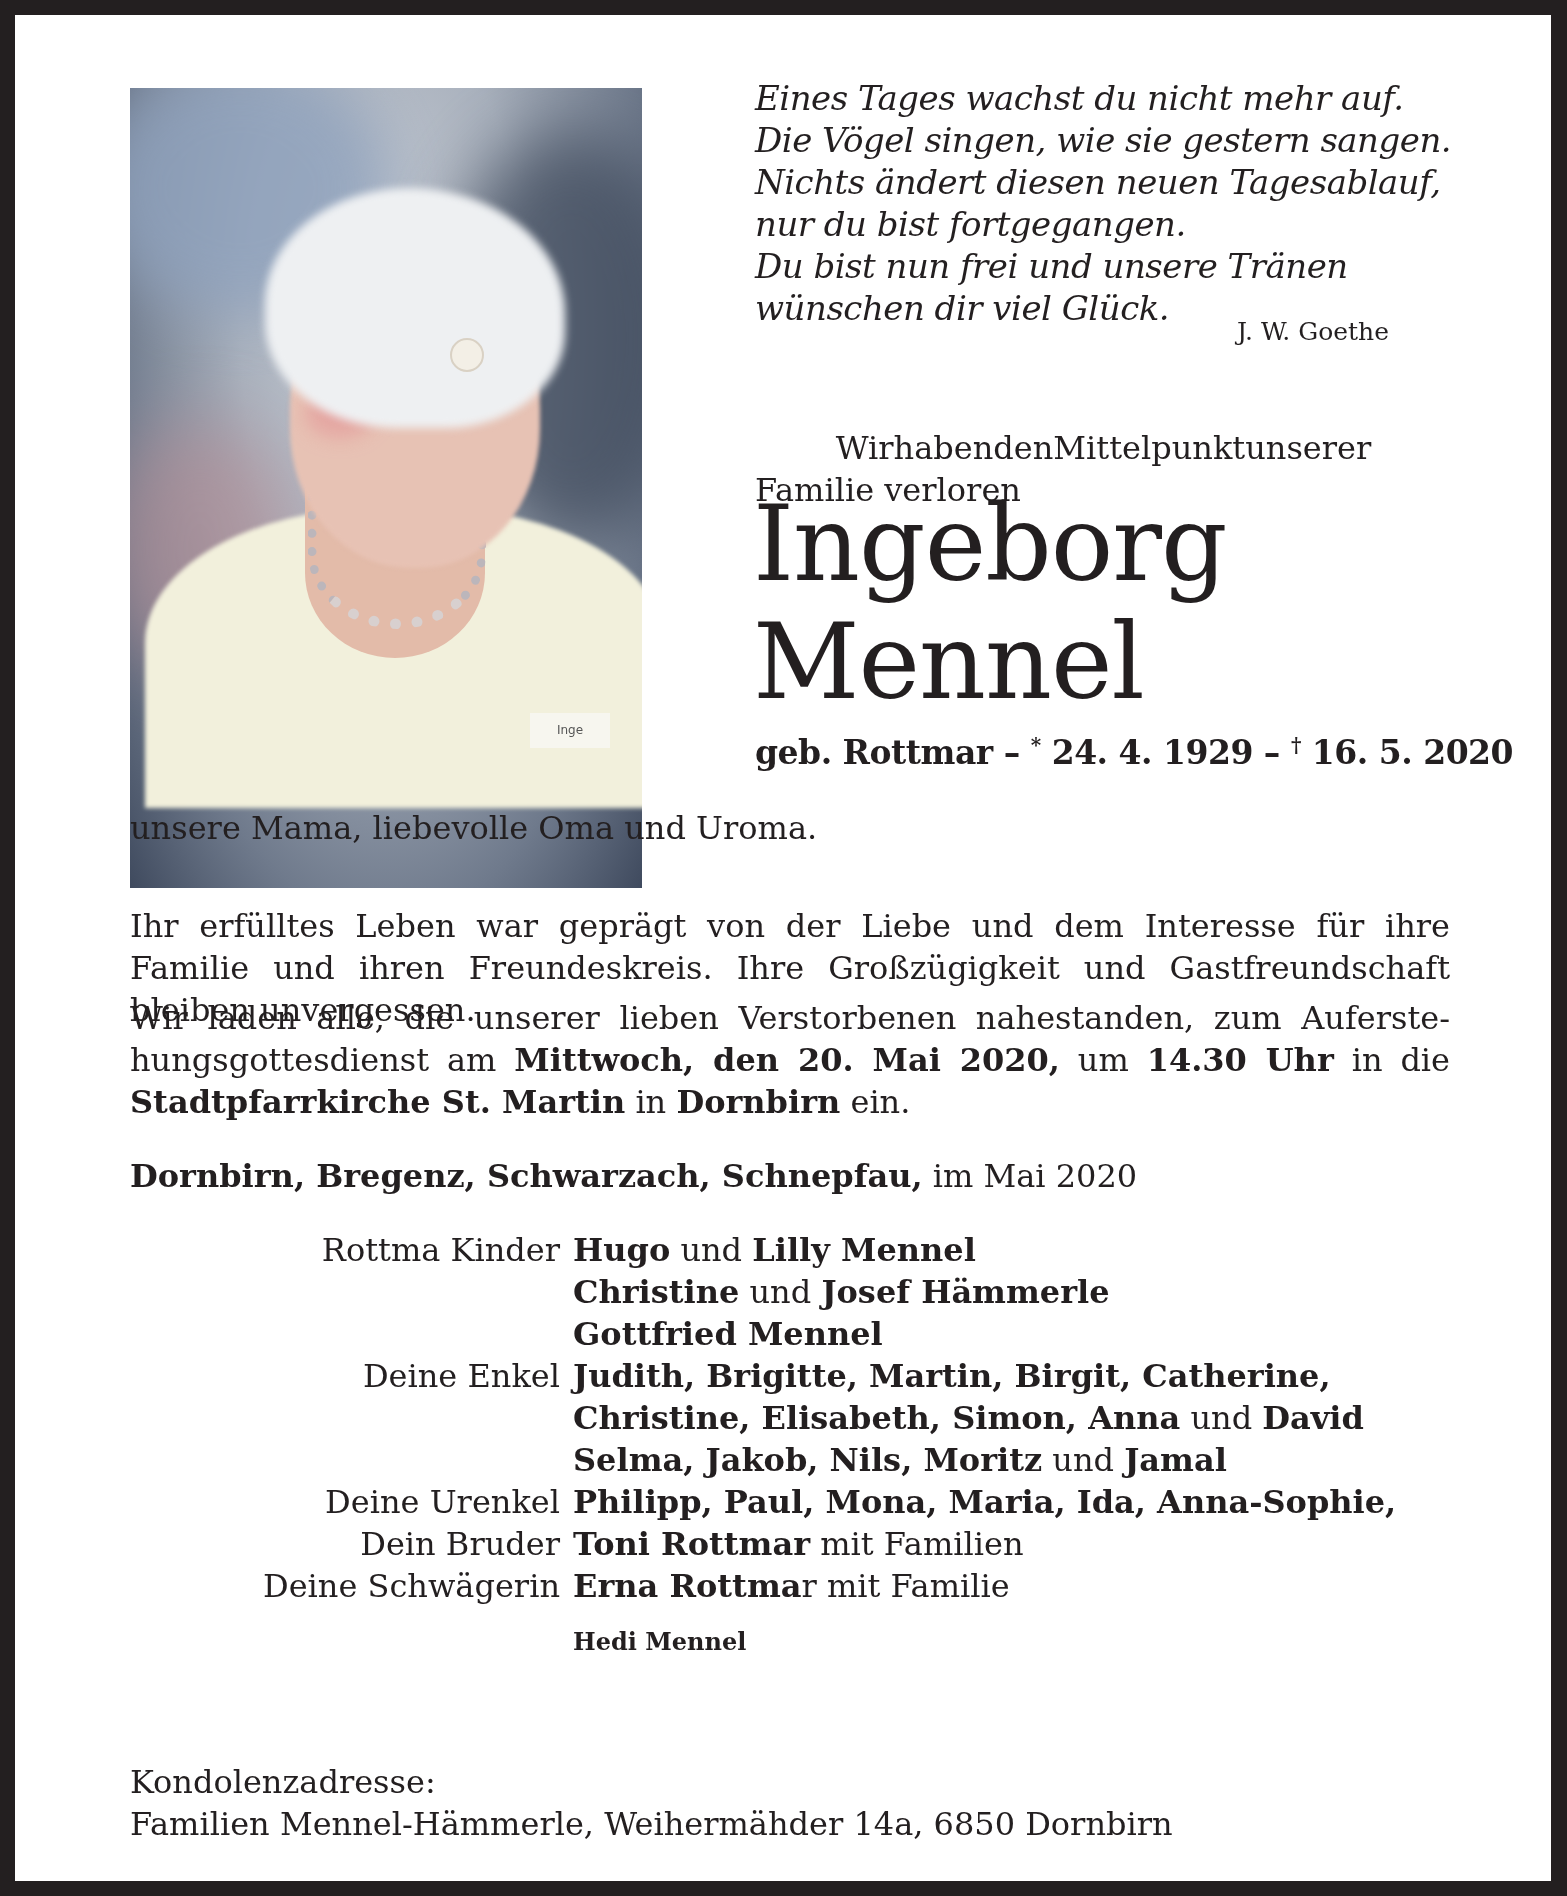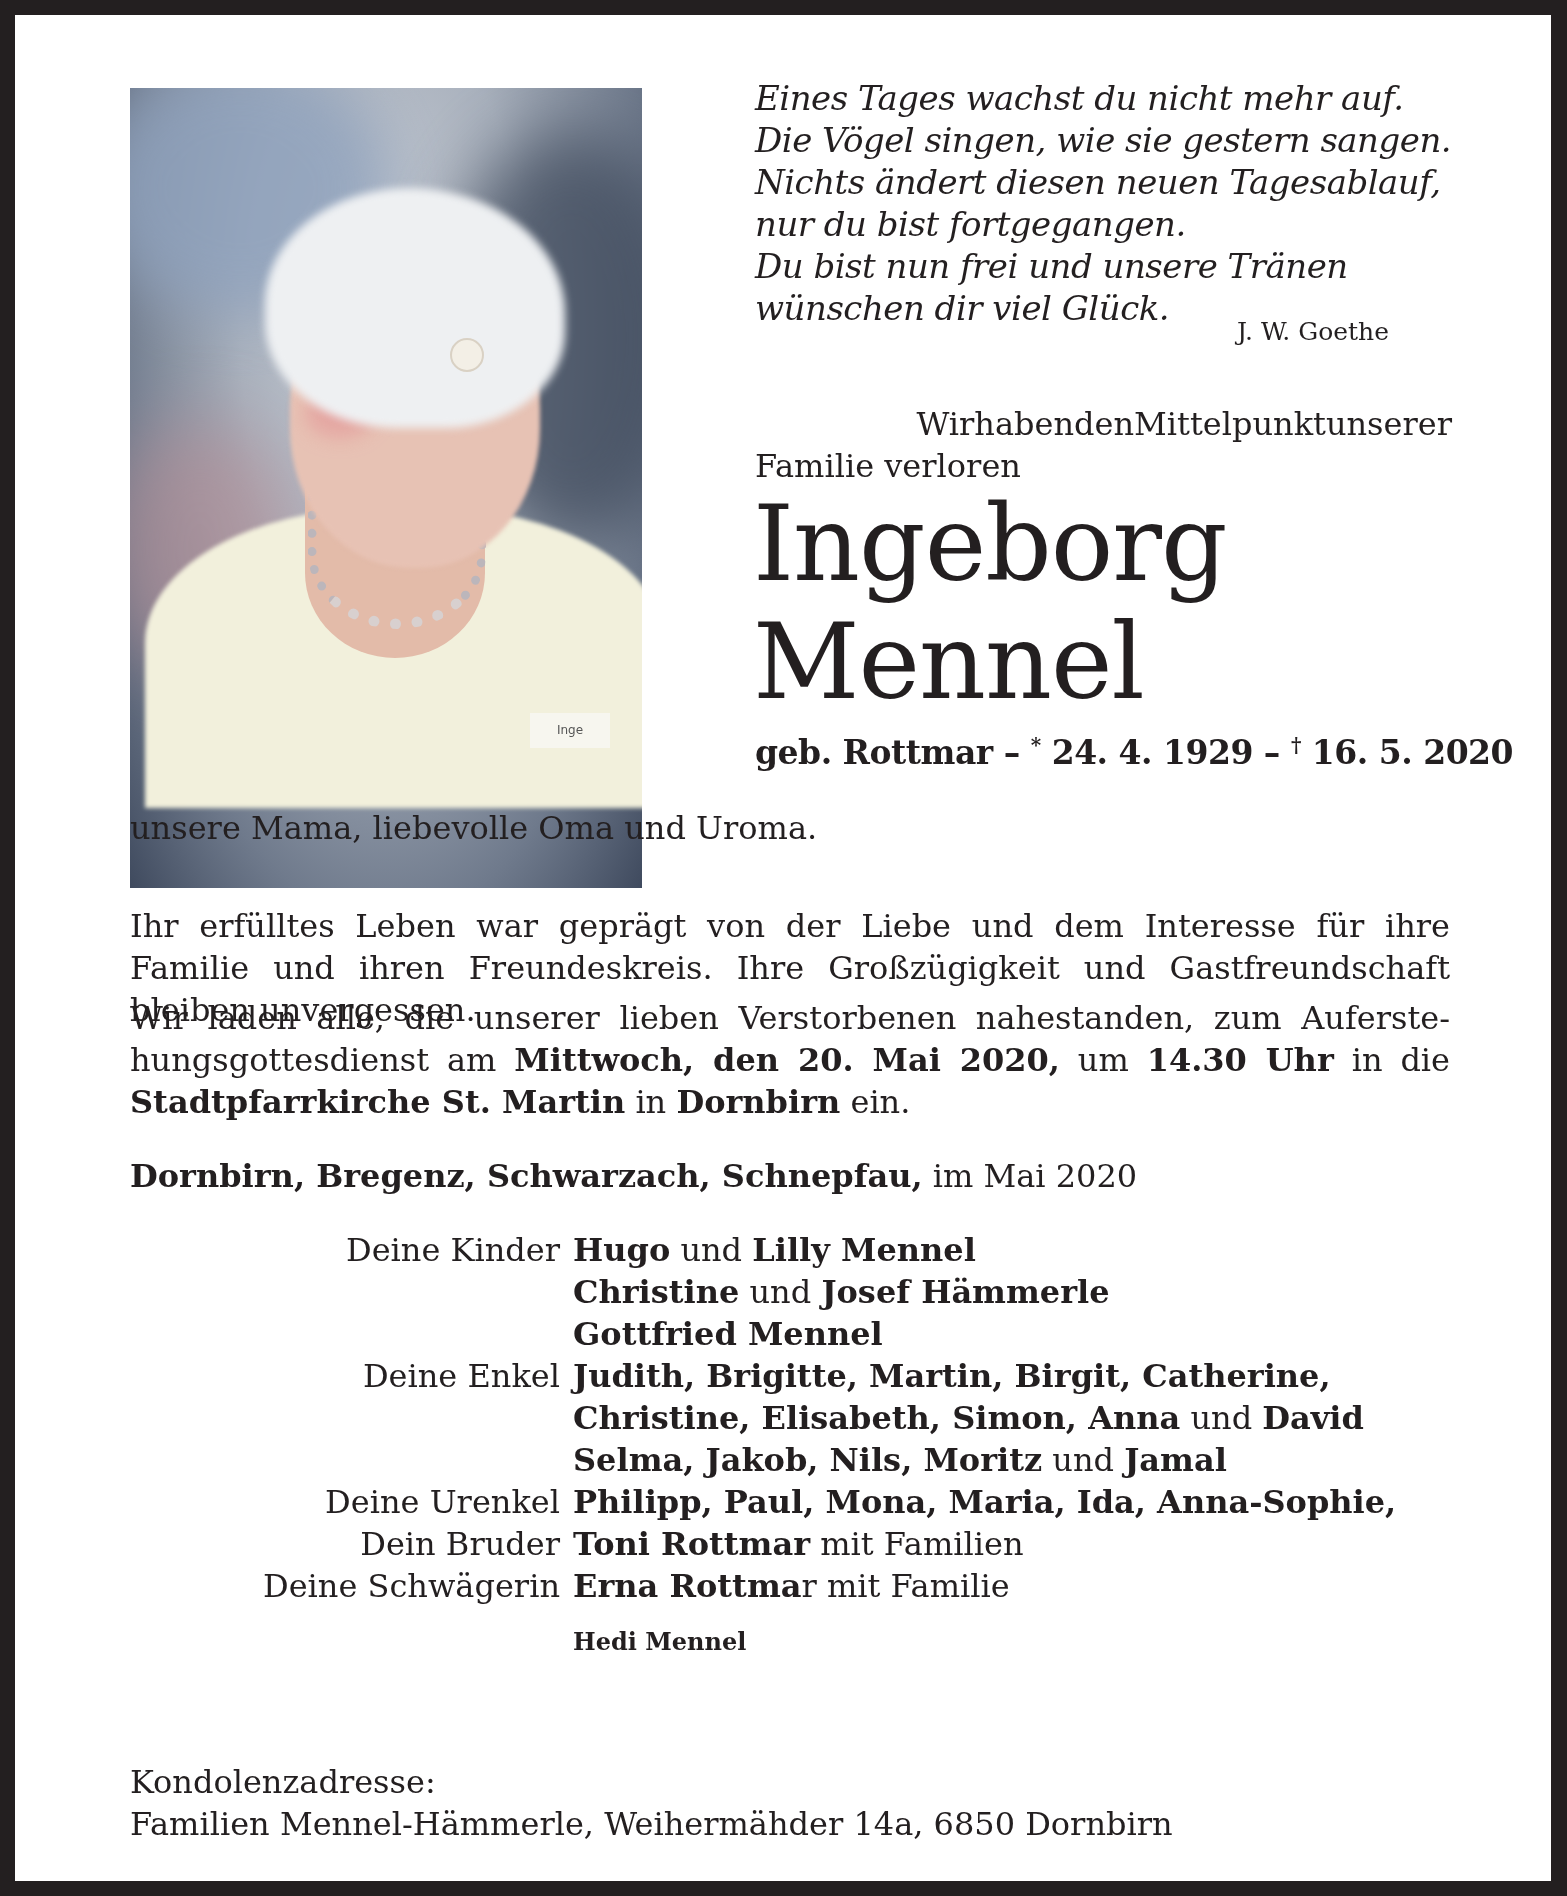--- a/index.html
+++ b/index.html
@@ -30,21 +30,21 @@
   .photo .earring { position:absolute; left:320px; top:250px; width:30px; height:30px; border-radius:50%; background:#f3efe6; border:2px solid #d9d1c4; }
   .photo .shirt { position:absolute; left:15px; top:420px; width:520px; height:300px; border-radius:45% 45% 0 0; background:#f2f0dc; filter: blur(2px); }
   .photo .neck { position:absolute; left:175px; top:400px; width:180px; height:170px; border-radius:0 0 50% 50%; background:#e3bba9; }
   .photo .pearls { position:absolute; left:178px; top:390px; width:160px; height:140px; border-radius:0 0 50% 50%; border:0 solid; border-bottom:11px dotted #d8d0cf; border-left:9px dotted #bcb6bb; border-right:9px dotted #bcb6bb; }
   .photo .tag { position:absolute; left:400px; top:625px; width:80px; height:35px; background:#f7f6ef; font-family:"DejaVu Sans", sans-serif; font-size:12px; color:#555; text-align:center; line-height:35px; }
 
   .poem { position:absolute; left: 740px; top: 62px; font-style: italic; font-size: 34px; line-height: 42px; letter-spacing: -0.5px; }
   .poem div { white-space: nowrap; }
   .goethe { position:absolute; left: 1222px; top: 302px; font-size: 25px; white-space: nowrap; }
   .intro { position:absolute; left: 740px; top: 388px; width: 697px; font-size: 32px; line-height: 42px; }
-  .intro .l1 { display:flex; justify-content: flex-end; }
+  .intro .l1 { display:flex; justify-content: center; margin-top: 24px; }
   .name { position:absolute; left: 738px; top: 470px; font-size: 104px; line-height: 118px; letter-spacing: -1px; }
   .dates { position:absolute; left: 740px; top: 718px; font-size: 33px; font-weight: bold; white-space: nowrap; letter-spacing: -0.5px; }
   .dates sup { font-size: 20px; vertical-align: 12px; }
 
   .body { position:absolute; left: 115px; width: 1320px; font-size: 32px; line-height: 42px; }
   .just { text-align: justify; text-align-last: left; }
   .p1 { top: 792px; }
   .p2 { top: 846px; margin-top: 44px; }
   .p3 { top: 982px; }
   .place { top: 1140px; white-space: nowrap; }
@@ -113,21 +113,21 @@
   </div>
 
   <div class="body p1">unsere Mama, liebevolle Oma und Uroma.</div>
   <div class="body p2 just">Ihr erfülltes Leben war geprägt von der Liebe und dem Interesse für ihre Familie und ihren Freundeskreis. Ihre Großzügigkeit und Gastfreundschaft bleiben unvergessen.</div>
   <div class="body p3 just"><span>Wir laden alle, die unserer lieben Verstorbenen nahestanden, zum Auferste- hungsgottesdienst am </span><b>Mittwoch, den 20. Mai 2020,</b><span> um </span><b>14.30 Uhr</b><span> in die </span><b>Stadtpfarrkirche St. Martin</b><span> in </span><b>Dornbirn</b><span> ein.</span></div>
 
   <div class="body place"><b>Dornbirn, Bregenz, Schwarzach, Schnepfau,</b><span> im Mai 2020</span></div>
 
   <div class="family" id="family">
       <div class="frow">
-        <div class="flabel">Deine Kinder</div>
+        <div class="flabel">Rottma Kinder</div>
         <div class="fnames"><b>Hugo</b><span> und </span><b>Lilly Mennel</b></div>
       </div>
       <div class="frow">
         <div class="flabel"></div>
         <div class="fnames"><b>Christine</b><span> und </span><b>Josef Hämmerle</b></div>
       </div>
       <div class="frow">
         <div class="flabel"></div>
         <div class="fnames"><b>Gottfried Mennel</b></div>
       </div>

